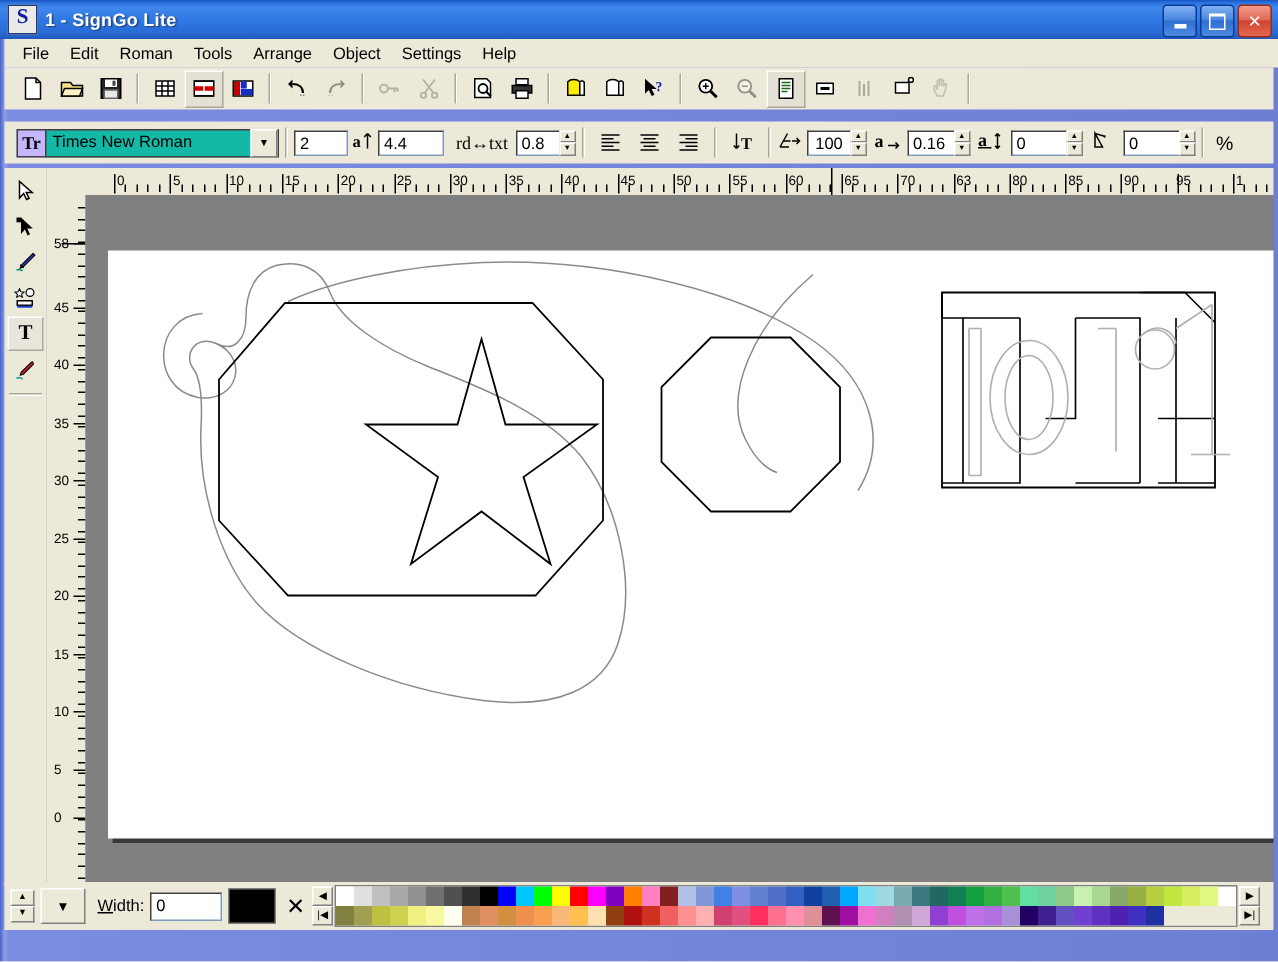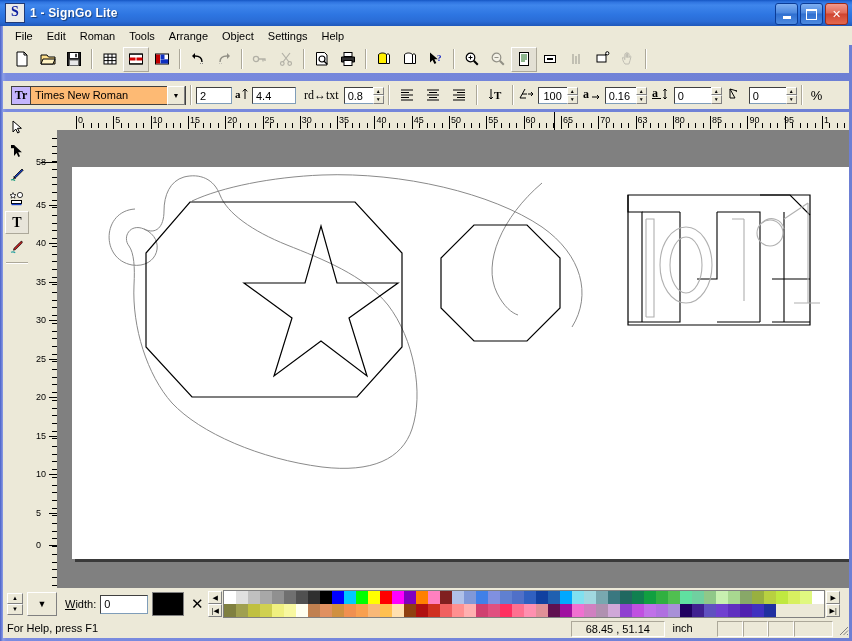--- a/index.html
+++ b/index.html
@@ -55,21 +55,21 @@
 
   
   .fld{height:17px;background:#fff;border:1px solid #7f9db9;border-top-color:#404040;
     border-left-color:#404040;box-sizing:border-box;font-size:11px;
     padding:1px 3px;line-height:14px;color:#000;}
   .spin{width:11px;height:17px;display:flex;flex-direction:column;margin-left:-1px;}
   .spin i{flex:1;background:#ece9d8;border:1px solid #fff;border-right-color:#808080;
     border-bottom-color:#808080;font-style:normal;font-size:5px;line-height:6px;
     text-align:center;color:#000;}
   .combo{display:flex;align-items:center;height:19px;border:1px solid #404040;
-    background:#fdba74;box-sizing:border-box;}
+    background:#14b8a6;box-sizing:border-box;}
   .combo .ctext{flex:1;padding-left:4px;font-size:11px;line-height:17px;white-space:nowrap;overflow:hidden;}
   .combo .carrow{width:16px;height:17px;background:#ece9d8;border:1px solid #fff;
     border-right-color:#808080;border-bottom-color:#808080;
     display:flex;align-items:center;justify-content:center;font-size:7px;}
   .ttxt{font-family:"Liberation Serif",serif;font-size:12px;color:#000;white-space:nowrap;}
 
   
   #toolbox{position:absolute;left:3px;top:112px;width:28px;height:476px;background:#ece9d8;
     display:flex;flex-direction:column;align-items:center;padding-top:3px;}
   .tool{width:22px;height:21px;display:flex;align-items:center;justify-content:center;
@@ -886,28 +886,14 @@
           <div class="sw" style="background: rgb(236, 233, 216);"></div>
           <div class="sw" style="background: rgb(236, 233, 216);"></div>
         </div>
     </div>
     <div class="palnav">
       <i>▶</i>
       <i>▶|</i>
     </div>
   </div>
 
-  <div id="statusbar">
-    <div class="sb-pane" style="width:585px;border:none;">For Help, press F1</div>
-    <div class="sb-pane" style="width:96px;text-align:center;">68.45 , 51.14</div>
-    <div class="sb-pane" style="width:54px;border:none;padding-left:8px;">inch</div>
-    <div class="sb-pane" style="width:26px;"></div>
-    <div class="sb-pane" style="width:26px;"></div>
-    <div class="sb-pane" style="width:26px;"></div>
-    <div class="sb-pane" style="width:40px;"></div>
-    <div class="sb-grip">
-      <svg width="14" height="14" viewBox="0 0 14 14">
-          <path d="M13 5L5 13M13 8.5L8.5 13M13 12L12 13" stroke="#808080"></path>
-        </svg>
-    </div>
-  </div>
 
 </div>
 
 </body></html>

